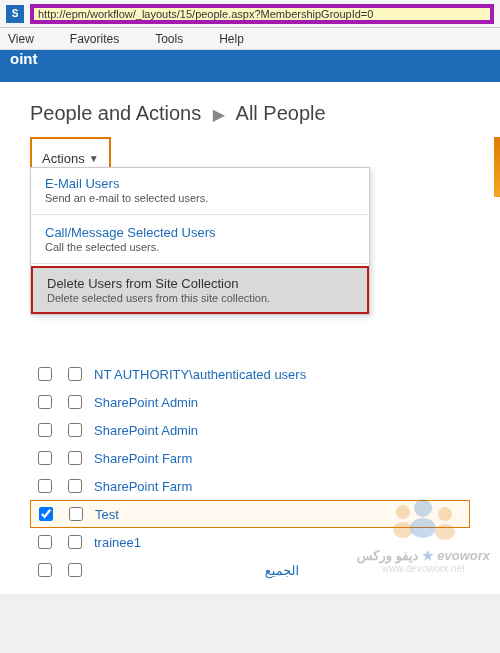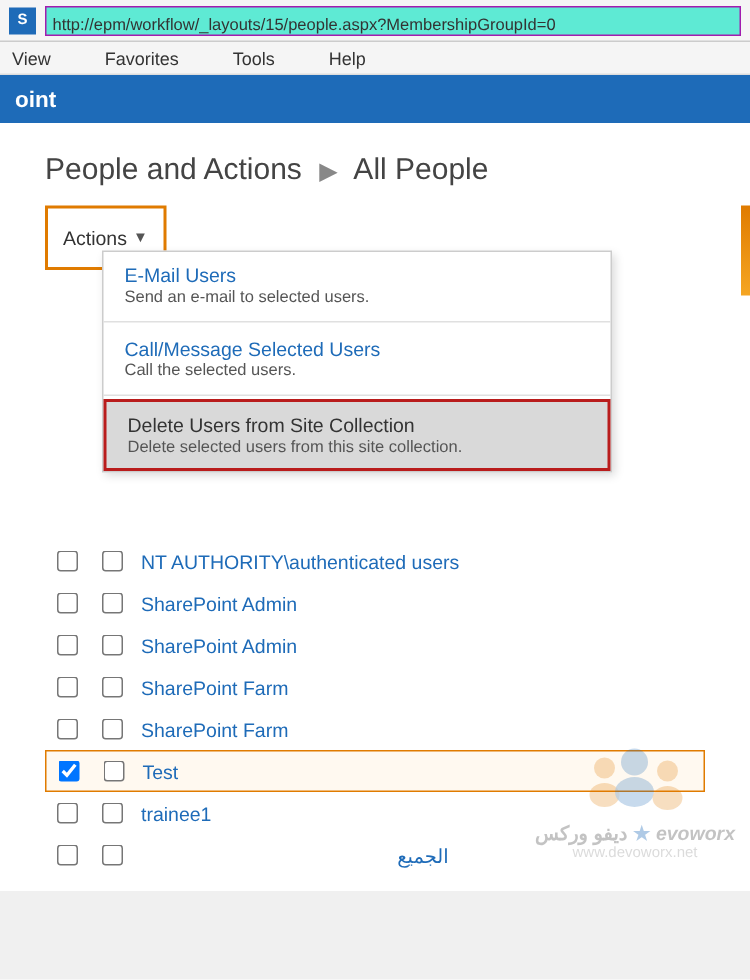--- a/index.html
+++ b/index.html
@@ -30,22 +30,22 @@
       display: flex;
       align-items: center;
       justify-content: center;
       color: white;
       font-size: 10px;
       font-weight: bold;
     }
     .url-bar {
       flex: 1;
       height: 20px;
-      border: 1px solid #a21caf;
-      background: #5eead4;
+      border: 4px solid #a21caf;
+      background: #fef9c3;
       padding: 0 4px;
       font-size: 11px;
       color: #333;
       display: flex;
       align-items: flex-end;
     }
 
     
     .menu-bar {
       background: #f5f5f5;
@@ -61,21 +61,20 @@
       color: #333;
       cursor: pointer;
       padding: 2px 4px;
     }
 
     
     .sp-header {
       background: #1e6bb8;
       height: 32px;
       display: flex;
-      align-items: center;
       padding: 0 10px;
       color: white;
       font-size: 15px;
       font-weight: bold;
     }
 
     
     .main-content {
       background: white;
       padding: 10px 30px;
@@ -118,21 +117,20 @@
     
     .dropdown-menu {
       position: absolute;
       left: 30px;
       top: 90px;
       width: 340px;
       background: white;
       border: 1px solid #ccc;
       box-shadow: 2px 2px 6px rgba(0,0,0,0.15);
       z-index: 100;
-      margin-left: 38px;
     }
     .dropdown-item {
       padding: 8px 14px;
       cursor: pointer;
       border-bottom: none;
     }
     .dropdown-item .item-title {
       font-size: 13px;
       color: #1e6bb8;
       display: block;

